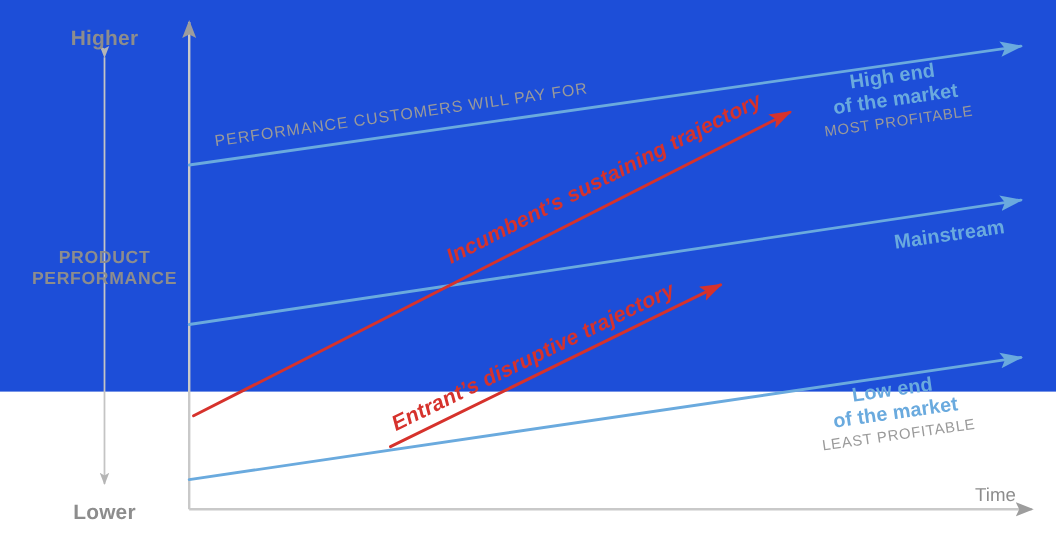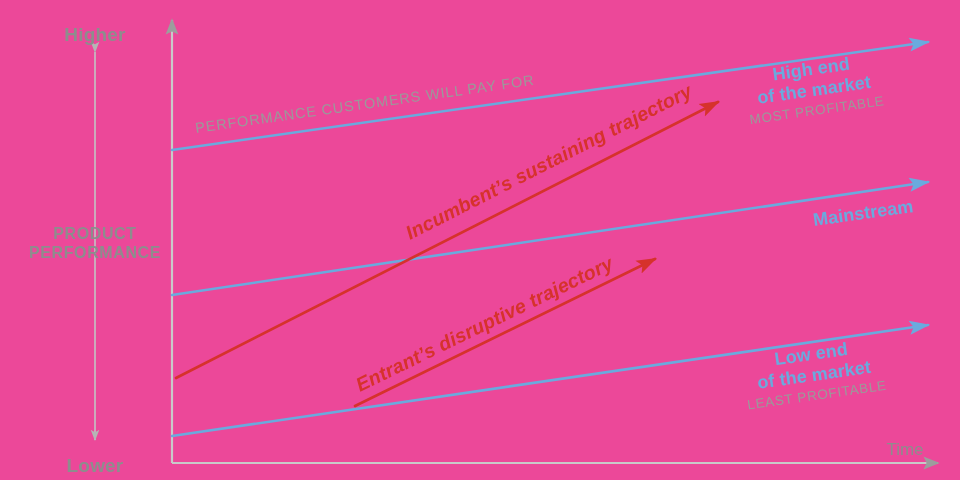--- a/index.html
+++ b/index.html
@@ -9,22 +9,22 @@
   }
   body {
     width: 960px;
     height: 493px;
     font-family: "Liberation Sans", sans-serif;
     overflow: hidden;
   }
   #diagram-root {
     position: relative;
     width: 960px;
-    height: 480px;
-    background: #ec4899;
+    height: 356px;
+    background: #1d4ed8;
   }
   svg.canvas {
     position: absolute;
     top: 0;
     left: 0;
     width: 960px;
     height: 493px;
   }
   text {
     font-family: "Liberation Sans", sans-serif;

